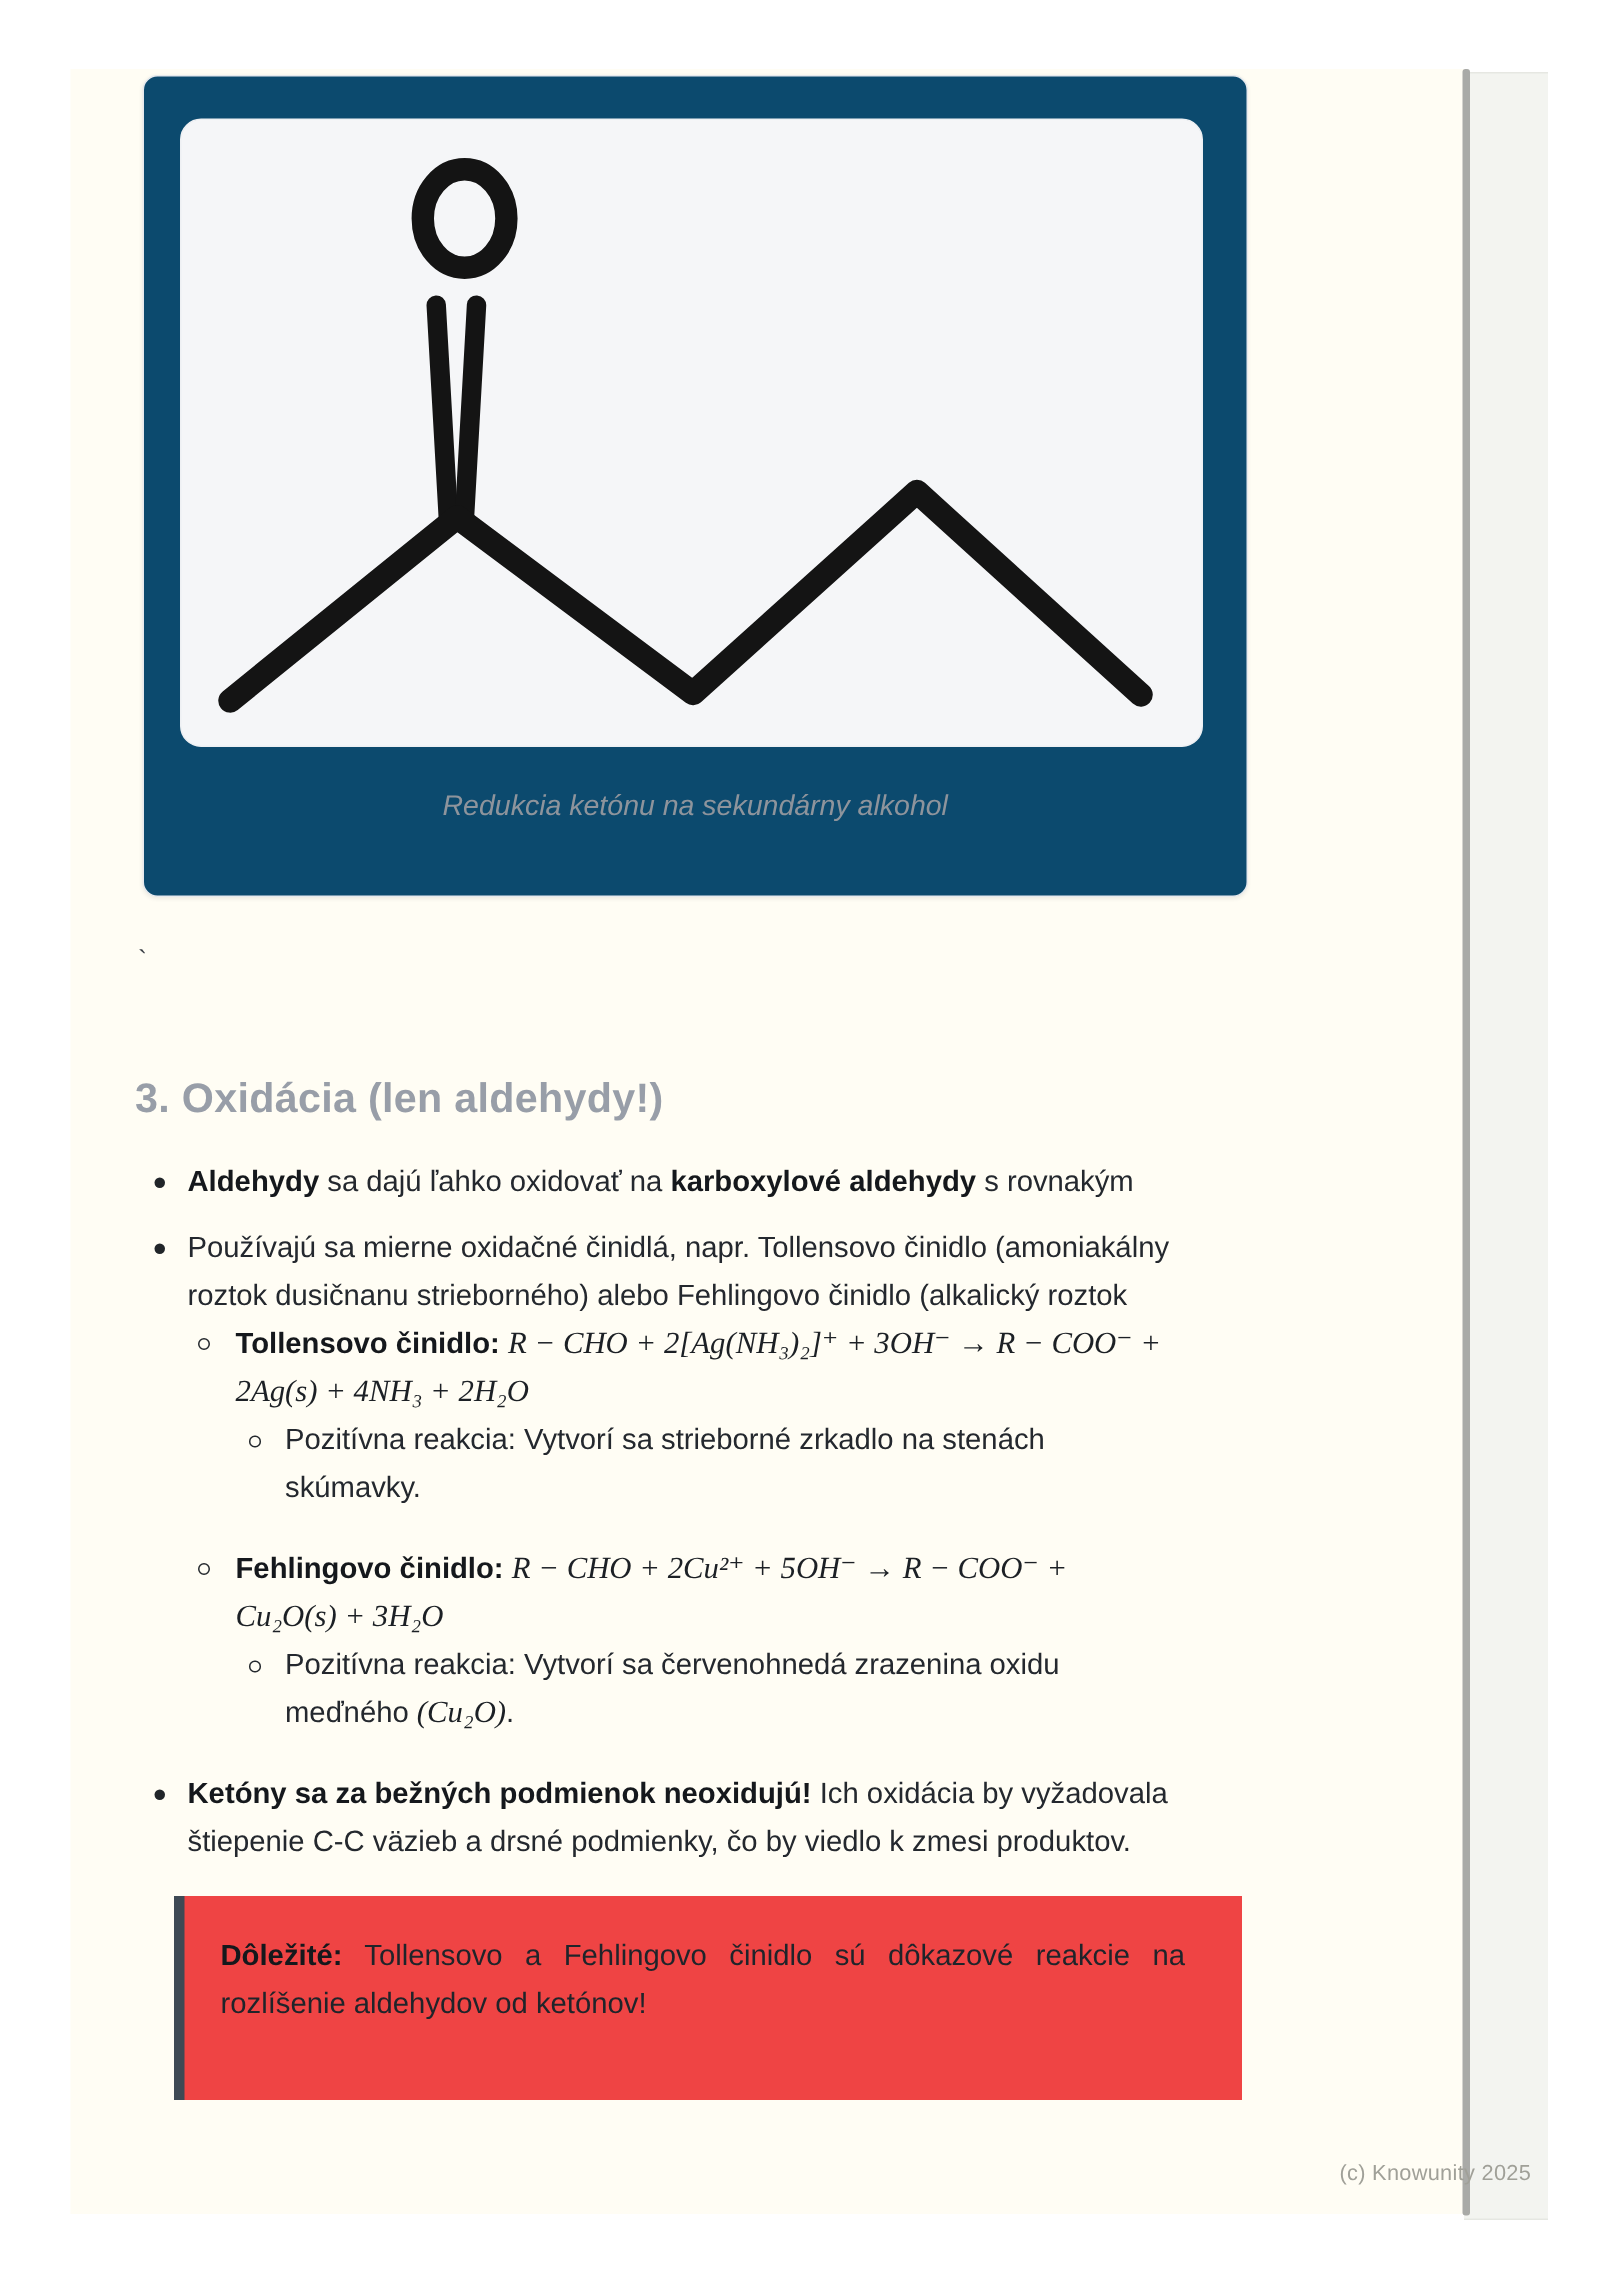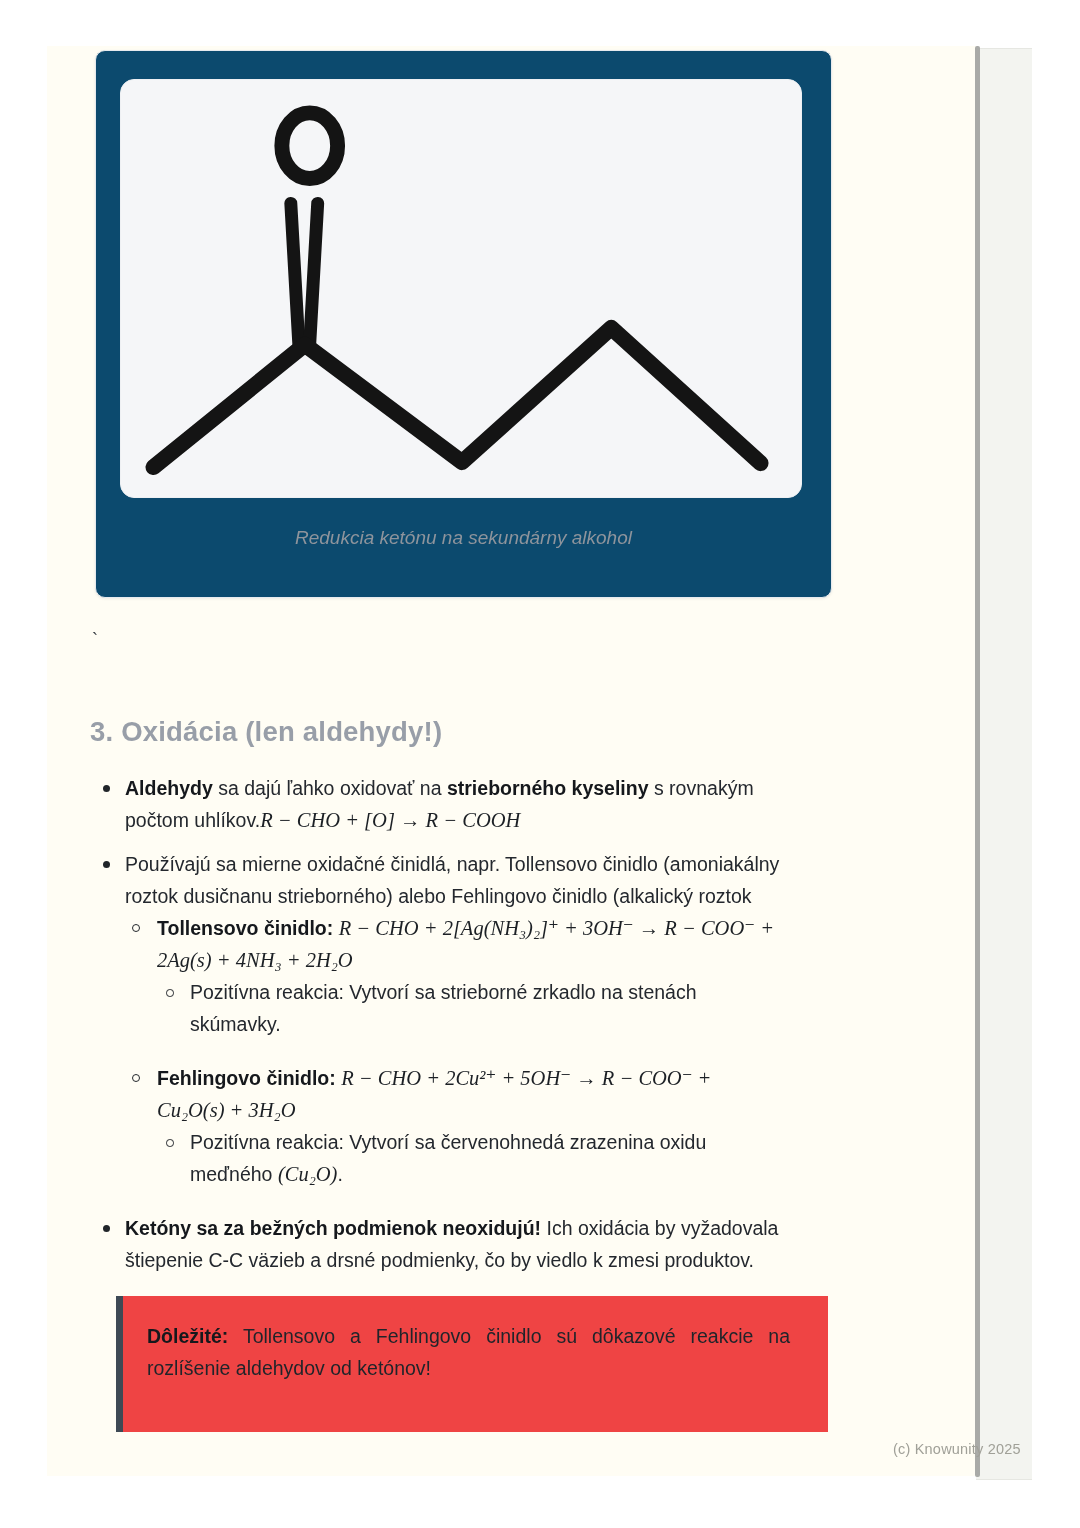--- a/index.html
+++ b/index.html
@@ -112,24 +112,21 @@
 
   <div class="stray">`</div>
 
   <h2 class="heading">3. Oxidácia (len aldehydy!)</h2>
 
   <div class="list">
 
     <div class="li l1">
       <span class="m-disc"></span>
       <div class="ln">
-        <span class="b">Aldehydy</span><span> sa dajú ľahko oxidovať na </span><span class="b">strieborného kyseliny</span><span> s rovnakým</span>
-      </div>
-      <div class="ln">
-        <span>počtom uhlíkov.</span><span class="math">R − CHO + [O] → R − COOH</span>
+        <span class="b">Aldehydy</span><span> sa dajú ľahko oxidovať na </span><span class="b">karboxylové aldehydy</span><span> s rovnakým</span>
       </div>
     </div>
 
     <div class="li l1 mt12">
       <span class="m-disc"></span>
       <div class="ln"><span>Používajú sa mierne oxidačné činidlá, napr. Tollensovo činidlo (amoniakálny</span></div>
       <div class="ln"><span>roztok dusičnanu strieborného) alebo Fehlingovo činidlo (alkalický roztok</span></div>
     </div>
 
     <div class="li l2 mt10">

